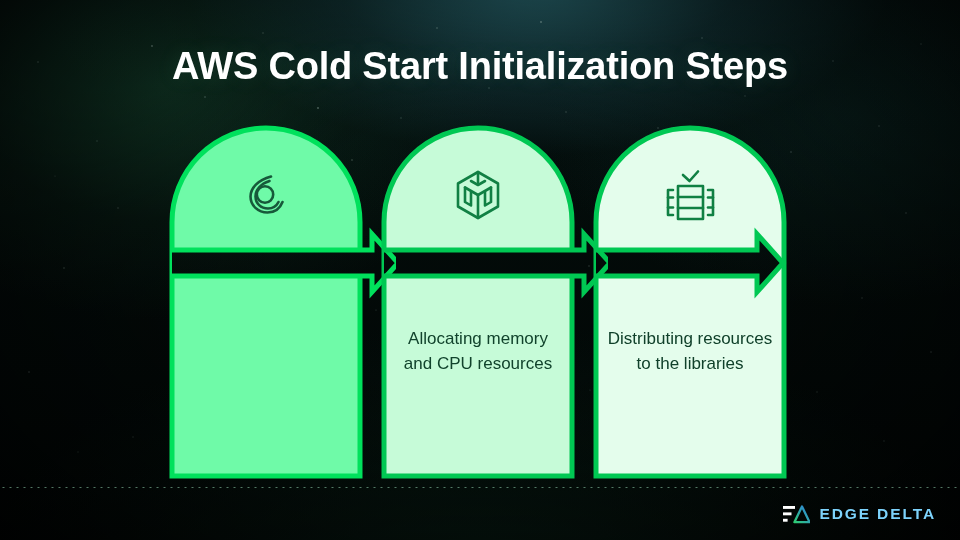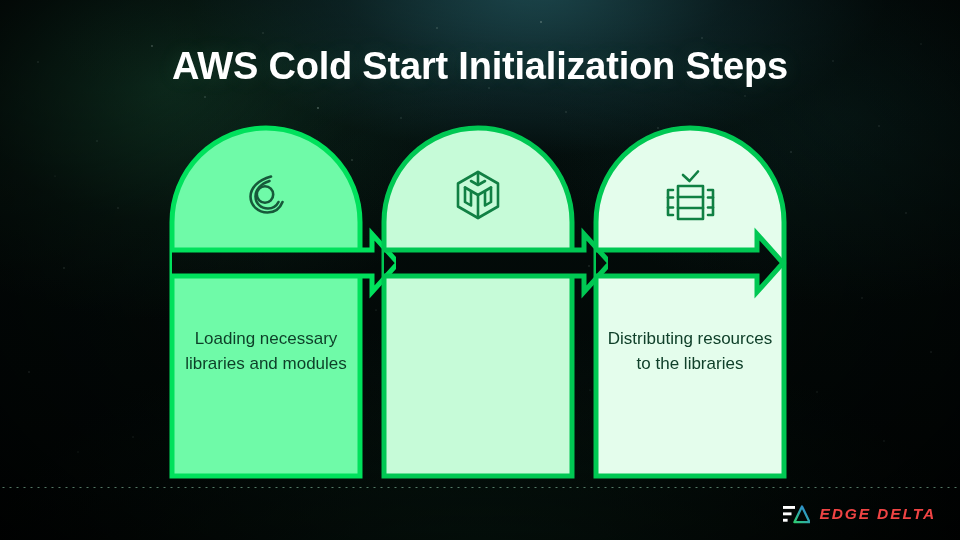--- a/index.html
+++ b/index.html
@@ -88,25 +88,24 @@
   .logo {
     position: absolute;
     right: 24px;
     top: 503px;
     height: 22px;
     display: flex;
     align-items: center;
     gap: 9px;
   }
   .logo-word {
-    color: #ef4444;
+    color: #7dd3fc;
     font-size: 15.5px;
     font-weight: bold;
     letter-spacing: 1.9px;
-    font-style: italic;
   }
 </style>
 </head>
 <body>
 
 <div id="stage">
 
   <div class="bg-base"></div>
 
   <svg class="bg-stars" width="960" height="540">
@@ -175,21 +174,20 @@
       <div class="card-icon">
         <svg width="56" height="52" viewBox="0 0 56 52">
           <g fill="none" stroke="#17593a" stroke-width="2.6" stroke-linecap="round">
             <circle cx="27" cy="26.5" r="8.2"></circle>
             <path d="M33 8.5 C20 12 12.5 20 12.5 28.5 C12.5 37.5 20 44.5 29.5 44.5 C36.5 44.5 42 40.5 44.5 34"></path>
             <path d="M31.5 13 C22.5 16 17.5 22 17.5 28.5 C17.5 35.5 23 40.5 30 40.5 C35 40.5 38.5 38 40.5 34"></path>
           </g>
         </svg>
       </div>
 
-      <div class="card-text">Loading necessary libraries and modules</div>
     </div>
 
     <div class="card card-2" style="left:384px;">
       <svg class="card-svg" width="230" height="362" viewBox="0 0 230 362">
         <defs>
           <mask id="m2">
             <rect x="0" y="0" width="230" height="362" fill="#fff"></rect>
             <path d="M6 128 L206 128 L206 112 L232 141 L206 170 L206 154 L6 154 Z" fill="#000"></path>
           </mask>
         </defs>
@@ -204,20 +202,21 @@
             <path d="M26 4 L26 14"></path>
             <path d="M13 19.5 L26 27 L39 19.5"></path>
             <path d="M13 19.5 L13 34 L19 37.5 L19 24"></path>
             <path d="M39 19.5 L39 34 L33 37.5 L33 24"></path>
             <path d="M26 27 L26 50"></path>
             <path d="M19 13 L26 17 L33 13"></path>
           </g>
         </svg>
       </div>
 
+      <div class="card-text">Allocating memory and CPU resources</div>
     </div>
 
     <div class="card card-3" style="left:596px;">
       <svg class="card-svg" width="230" height="362" viewBox="0 0 230 362">
         <defs>
           <mask id="m3">
             <rect x="0" y="0" width="230" height="362" fill="#fff"></rect>
             <path d="M6 128 L167 128 L167 112 L193 141 L167 170 L167 154 L6 154 Z" fill="#000"></path>
           </mask>
         </defs>

